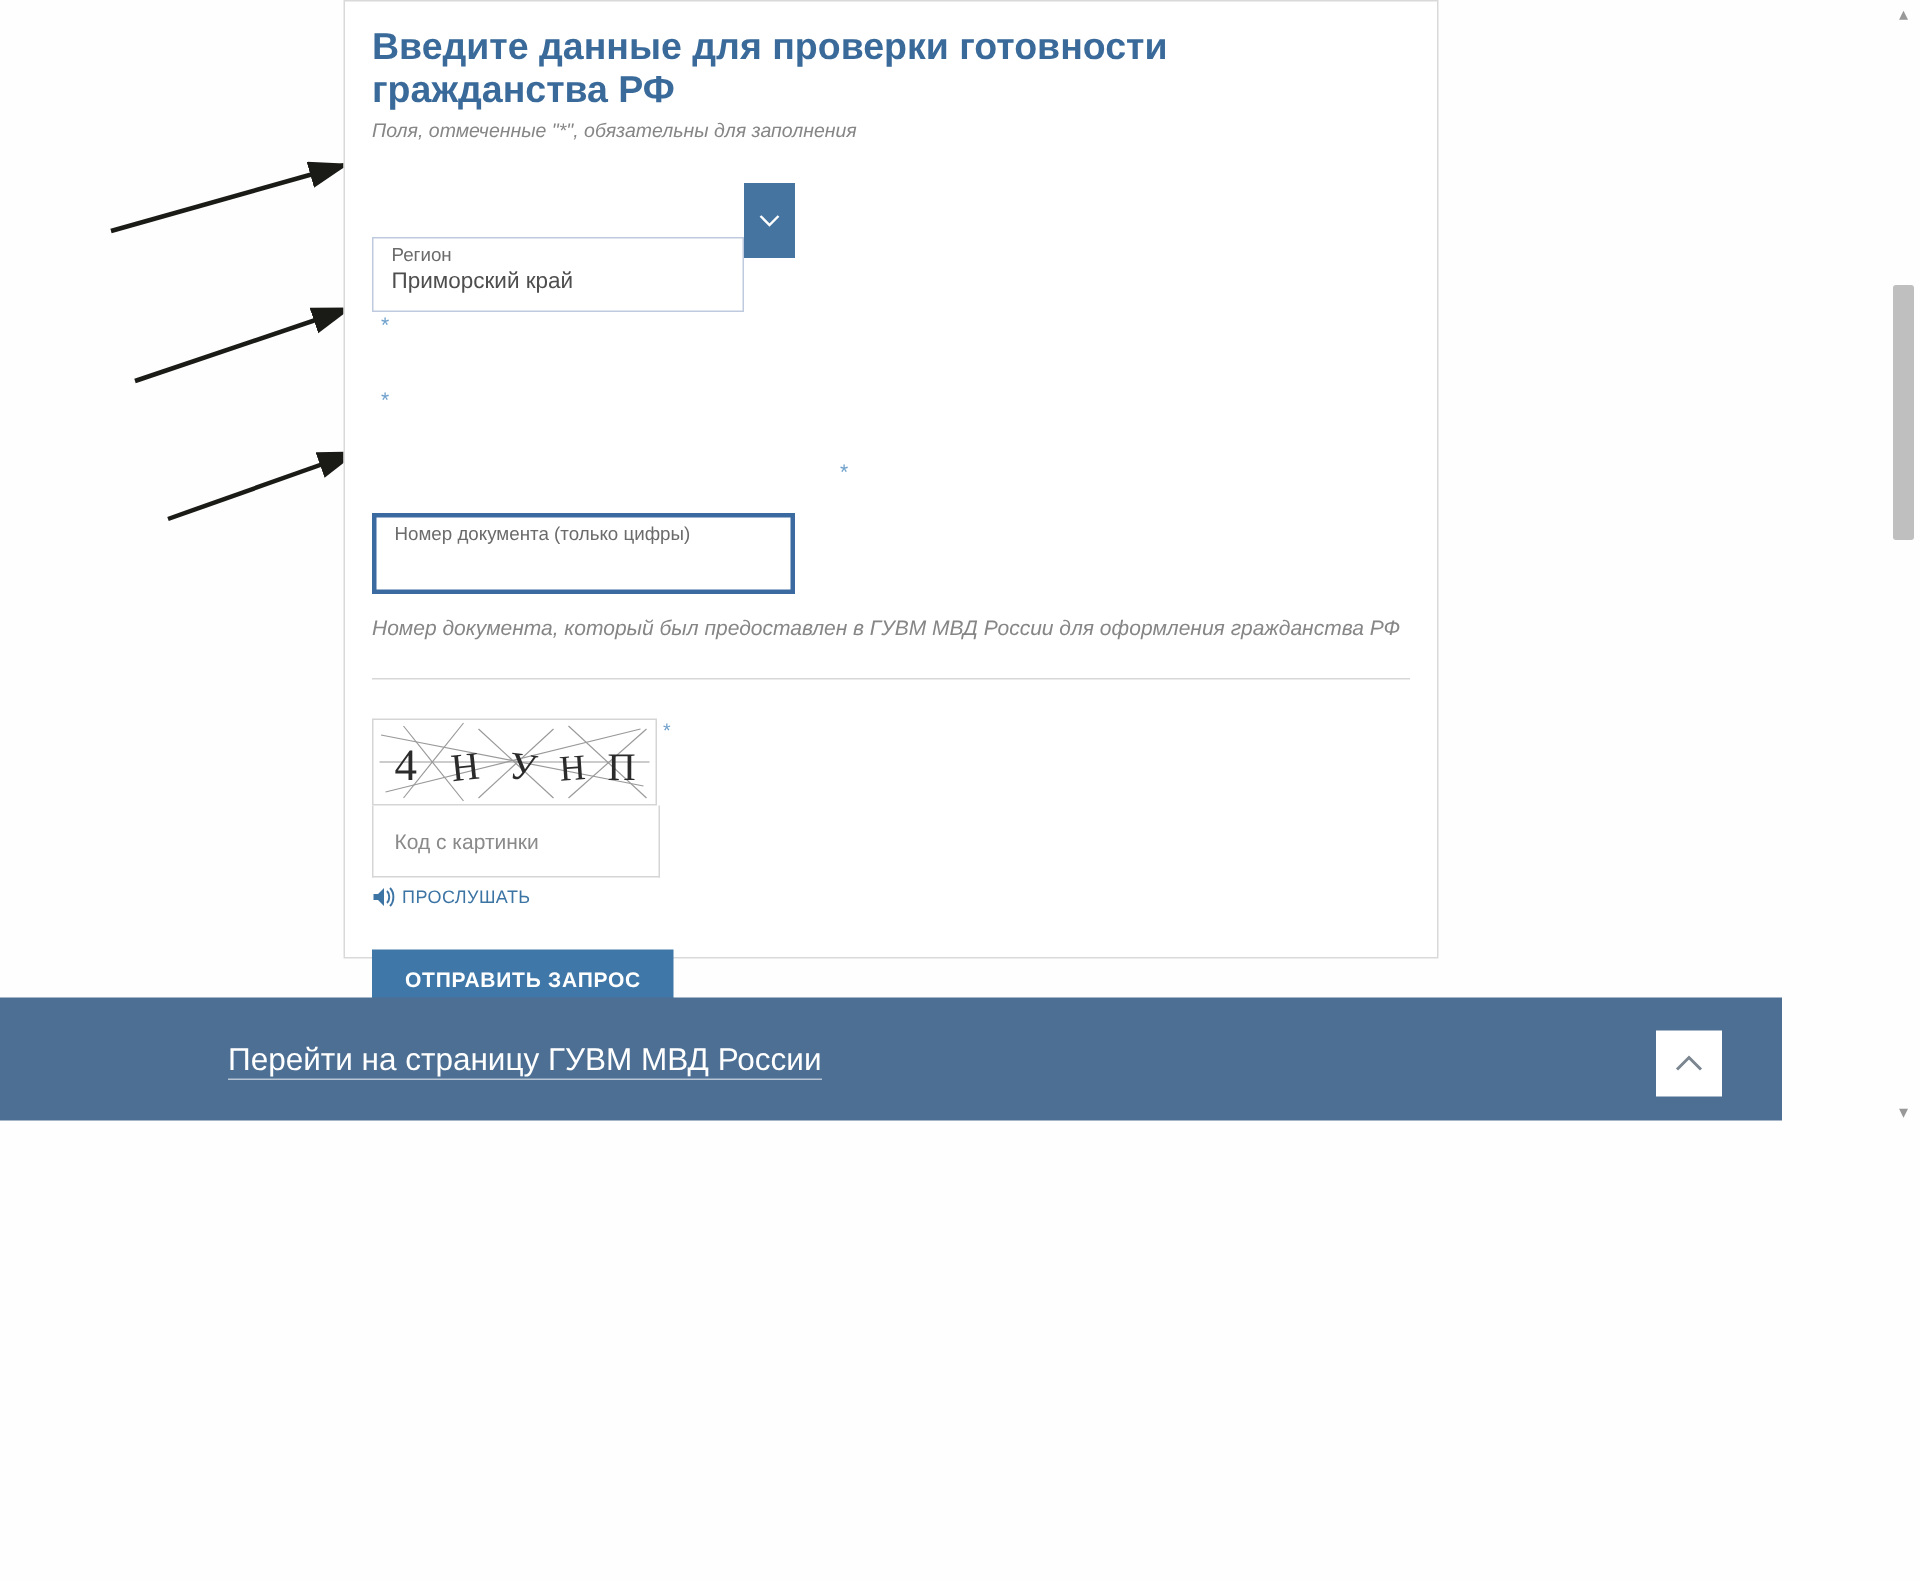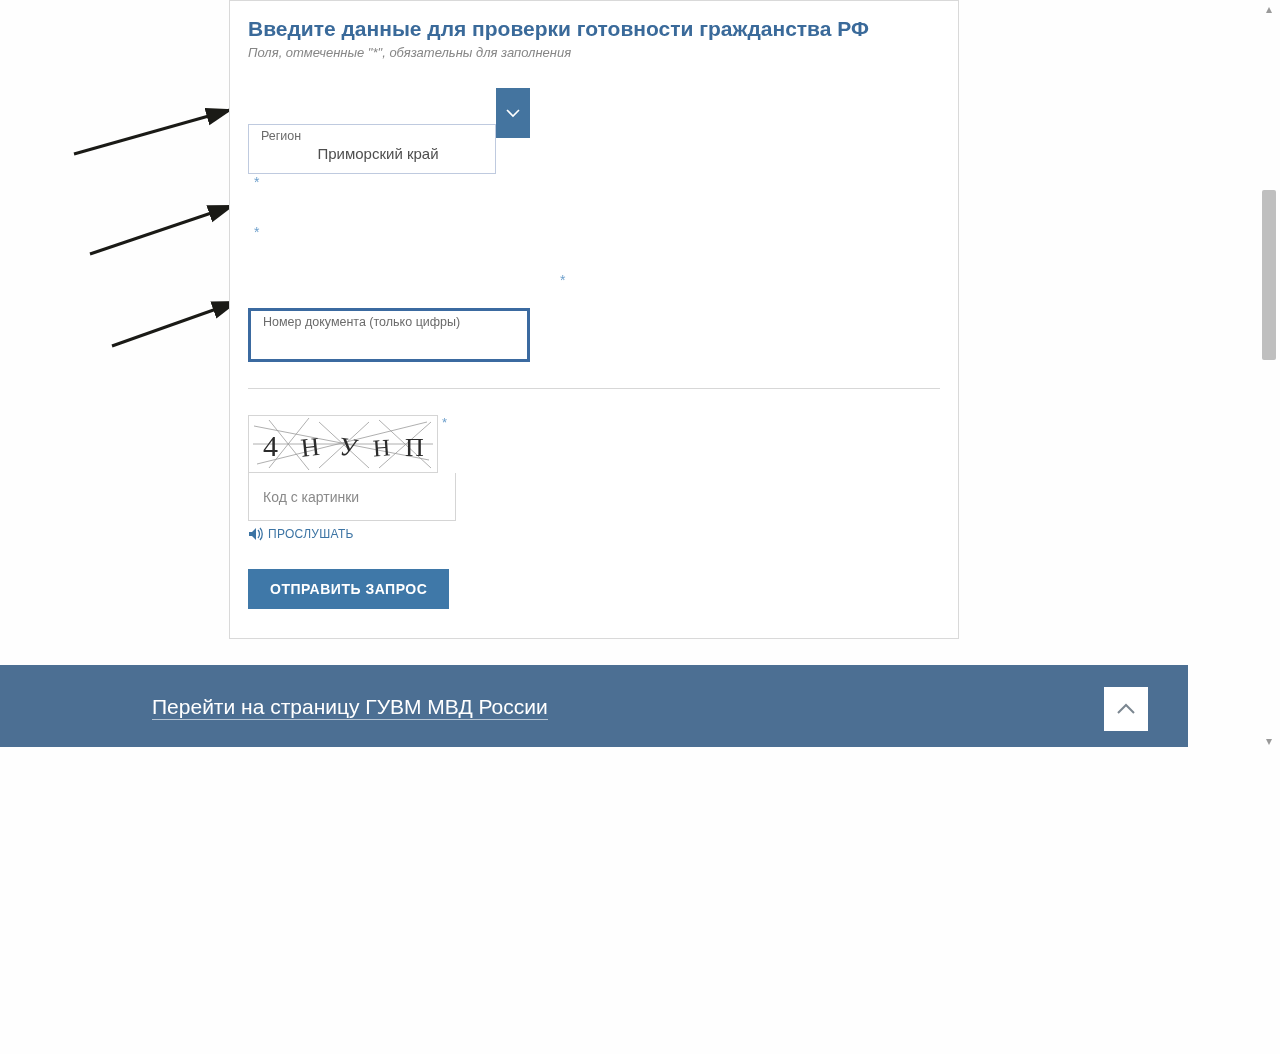--- a/index.html
+++ b/index.html
@@ -2,36 +2,36 @@
 <html><head>
 <meta charset="utf-8">
 <style>
   html,body{margin:0;padding:0;font-family:Arial,Helvetica,sans-serif;background:#fefefe;color:#4a5459;}
   .page{width:1280px;height:1054px;position:relative;overflow:hidden;}
   .scroll-up,.scroll-down{position:absolute;right:4px;width:14px;height:14px;color:#999;font-size:12px;line-height:14px;text-align:center;}
   .scroll-up{top:2px;}
   .scroll-down{top:734px;}
   .scroll-thumb{position:absolute;right:4px;top:190px;width:14px;height:170px;background:#bfbfbf;border-radius:2px;}
   .card{position:absolute;left:229px;top:0;width:730px;height:639px;border:1px solid #d9d9d9;background:#fff;padding:10px 18px 20px 18px;box-sizing:border-box;}
-  h2.title{color:#3a6a9a;font-size:21px;font-weight:bold;margin:6px 0 4px 0;}
+  h2.title{color:#3a6a9a;font-size:25px;font-weight:bold;margin:6px 0 4px 0;}
   .hint-req{color:#868686;font-style:italic;font-size:13px;margin-bottom:28px;}
   .field-row{position:relative;margin-bottom:32px;}
   .field-box{border:1px solid #bfcadf;width:282px;height:50px;box-sizing:border-box;padding:4px 12px 0 12px;position:relative;background:#fff;margin-top:36px;}
   .field-box.select{padding-right:0;width:248px;display:inline-block;vertical-align:top;}
   .select-wrap{display:flex;}
   .select-btn{width:34px;height:50px;background:#44749f;display:flex;align-items:center;justify-content:center;color:#fff;}
   .field-label{font-size:12.5px;color:#6b6b6b;}
-  .field-value{font-size:15px;color:#4e4e4e;margin-top:2px;text-align:center;}
+  .field-value{font-size:15px;color:#4e4e4e;margin-top:2px;}
   .field-focused{border:3px solid #3b6aa0;width:282px;height:54px;}
   .req-star{color:#6ea0cc;font-size:14px;margin-left:6px;display:inline-block;vertical-align:top;}
   .doc-hint{color:#868686;font-style:italic;font-size:14px;margin-top:14px;}
   hr.sep{border:none;border-top:1px solid #d7d7d7;margin:26px 0 26px 0;}
   .captcha-img{width:188px;height:56px;border:1px solid #d5d5d5;display:flex;align-items:center;justify-content:space-around;background:#fff;}
   .cap-star{color:#6ea0cc;font-size:13px;vertical-align:top;margin-left:4px;}
-  .captcha-input{width:208px;height:48px;border:1px solid #d5d5d5;border-top:none;display:flex;align-items:center;padding-left:14px;box-sizing:border-box;color:#8a8a8a;font-size:14px;}
+  .captcha-input{width:192px;height:48px;border:1px solid #d5d5d5;border-top:none;display:flex;align-items:center;padding-left:14px;box-sizing:border-box;color:#8a8a8a;font-size:14px;}
   .listen{color:#3c74a4;font-size:12px;letter-spacing:0.3px;margin-top:6px;display:flex;align-items:flex-end;}
   .listen svg{margin-right:4px;}
   .submit-btn{background:#3f78a8;color:#fff;border:none;height:40px;padding:0 22px;font-size:14px;font-weight:bold;letter-spacing:0.5px;margin-top:28px;text-align:center;}
   .footer{position:absolute;top:665px;left:0;width:1188px;height:82px;background:#4c6f93;}
   .footer a{position:absolute;left:152px;top:30px;color:#fff;font-size:21px;text-decoration:none;border-bottom:1px solid rgba(255,255,255,.6);}
   .to-top{position:absolute;right:40px;top:22px;width:44px;height:44px;background:#fff;display:flex;align-items:center;justify-content:center;}
   .arrow-annot{position:absolute;}
   .arrow-annot svg{overflow:visible;}
 </style>
 </head>
@@ -103,20 +103,21 @@
 
     
     <div class="field-row" style="margin-bottom:0;">
       <div style="display:flex;gap:24px;">
         <div class="field-box field-focused">
           <div class="field-label">Номер документа (только цифры)</div>
           <div class="field-value"></div>
         </div>
         <span class="req-star">*</span>
       </div>
+      <div class="doc-hint">Номер документа, который был предоставлен в ГУВМ МВД России для оформления гражданства РФ</div>
     </div>
 
     <hr class="sep">
 
     
     <div>
       <div style="display:flex;align-items:flex-start;">
         <div class="captcha-img">
           <svg width="188" height="56">
             <g stroke="#9a9a9a" stroke-width="0.8">

